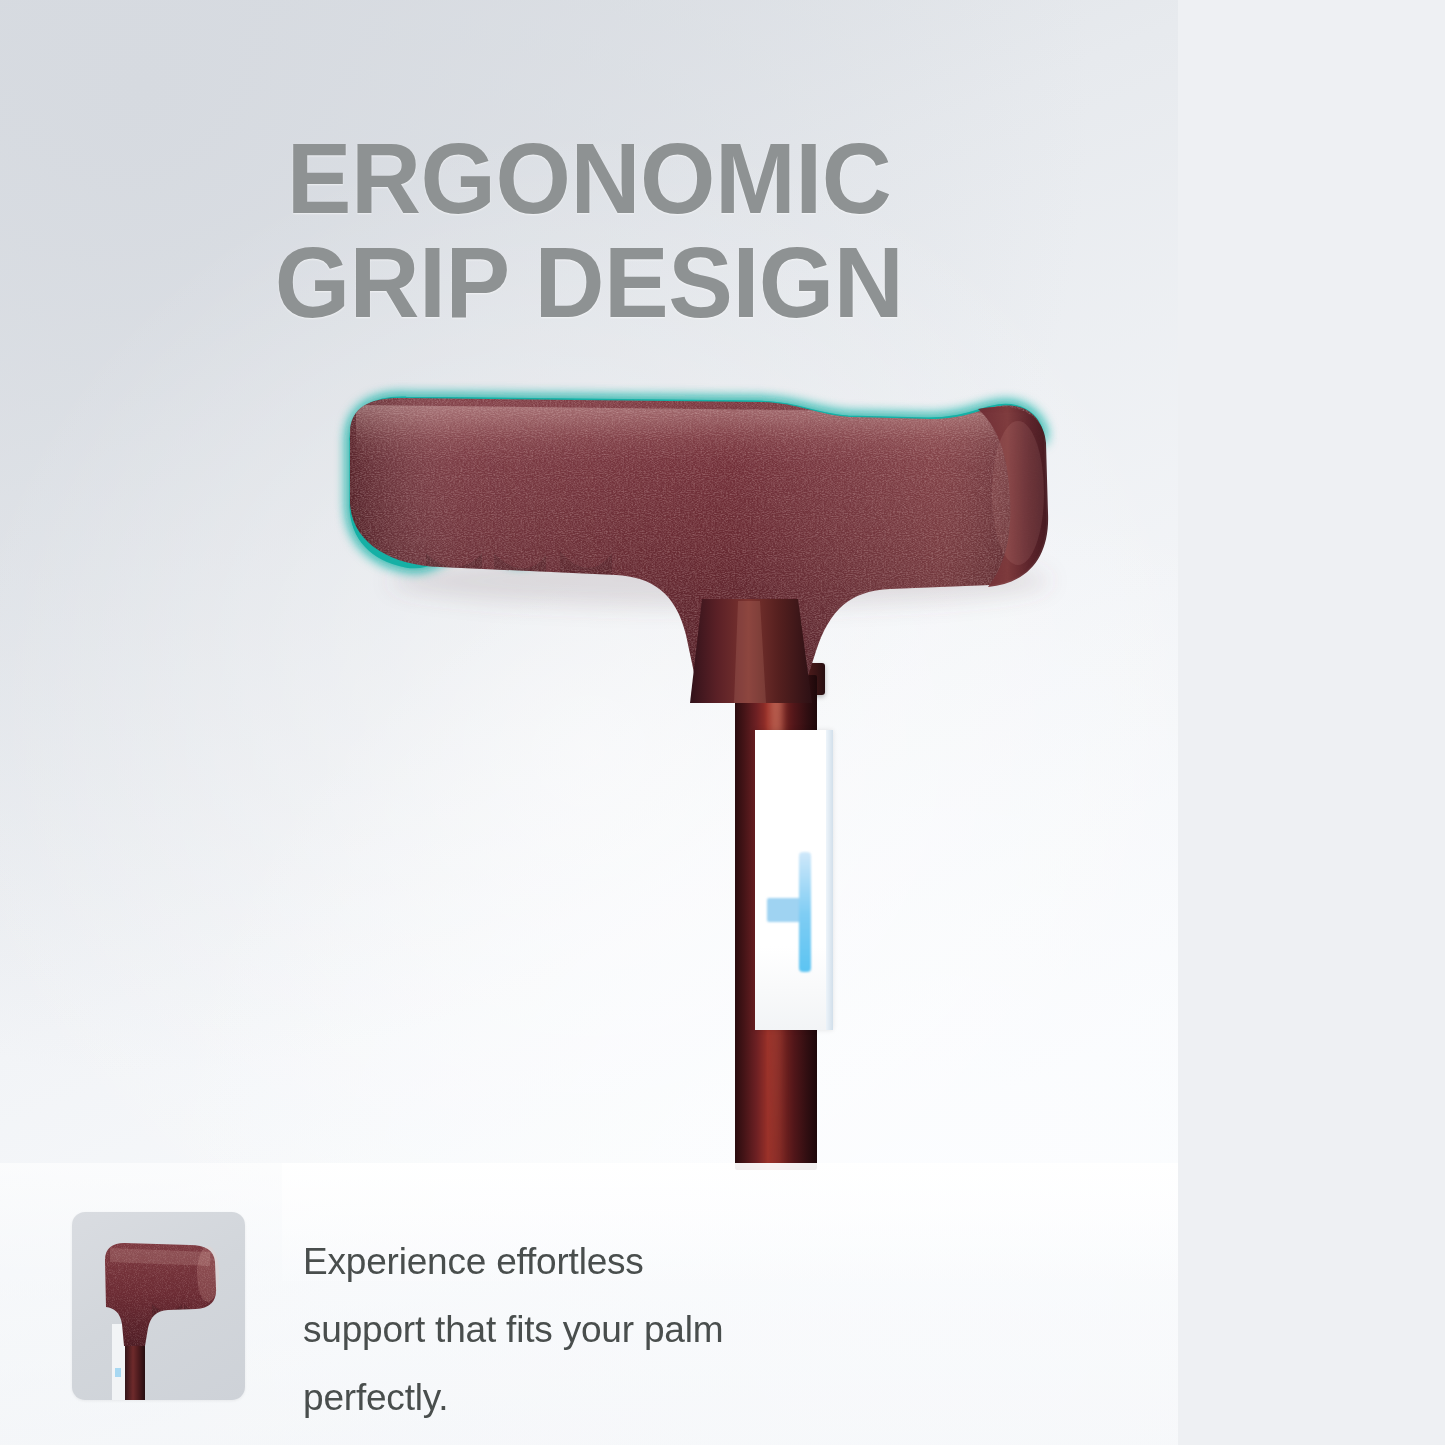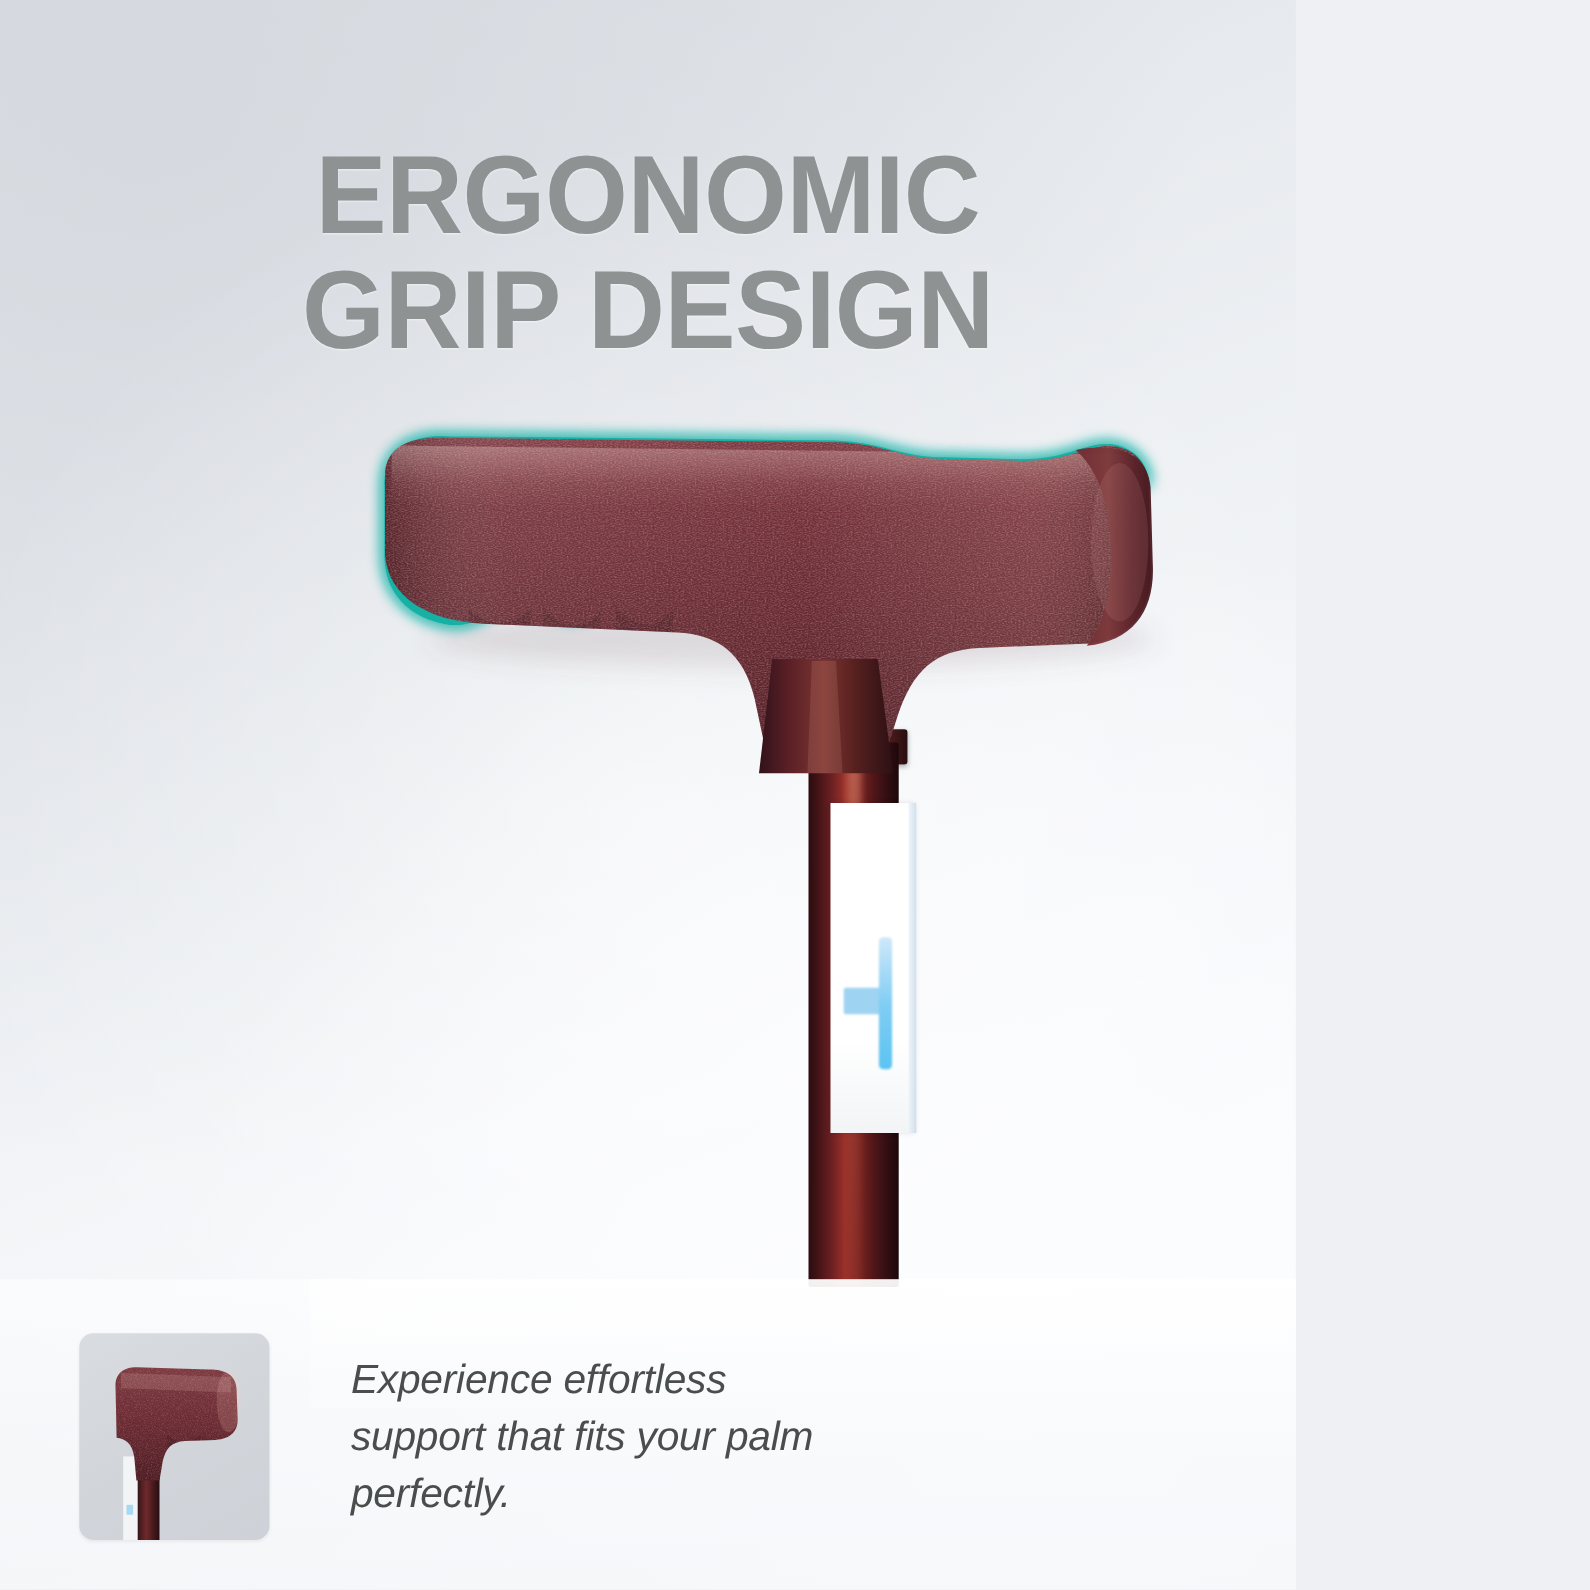--- a/index.html
+++ b/index.html
@@ -138,28 +138,27 @@
     border-radius:13px;
     background:linear-gradient(150deg,#d9dce1 0%,#d2d6db 48%,#ced2d8 100%);
     overflow:hidden;
     box-shadow:0 1px 3px rgba(0,0,0,0.06);
   }
   #thumb svg { position:absolute; left:0; top:0; width:173px; height:188px; }
 
   
   #caption {
     position:absolute;
-    left:319px; top:1228px;
+    left:303px; top:1228px;
     width:470px;
     color:#494e4d;
     font-size:37px;
-    line-height:52px;
+    line-height:68px;
     font-weight:400;
     letter-spacing:-0.2px;
-    font-style:italic;
   }
 
   
   #badge {
     position:absolute;
     left:1033px; top:1230px;
     width:290px;
     color:#0e8f8d;
     font-size:45px;
     line-height:52px;

